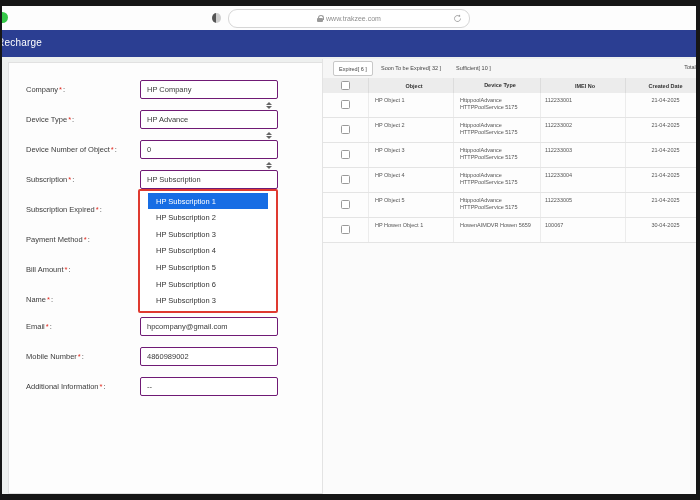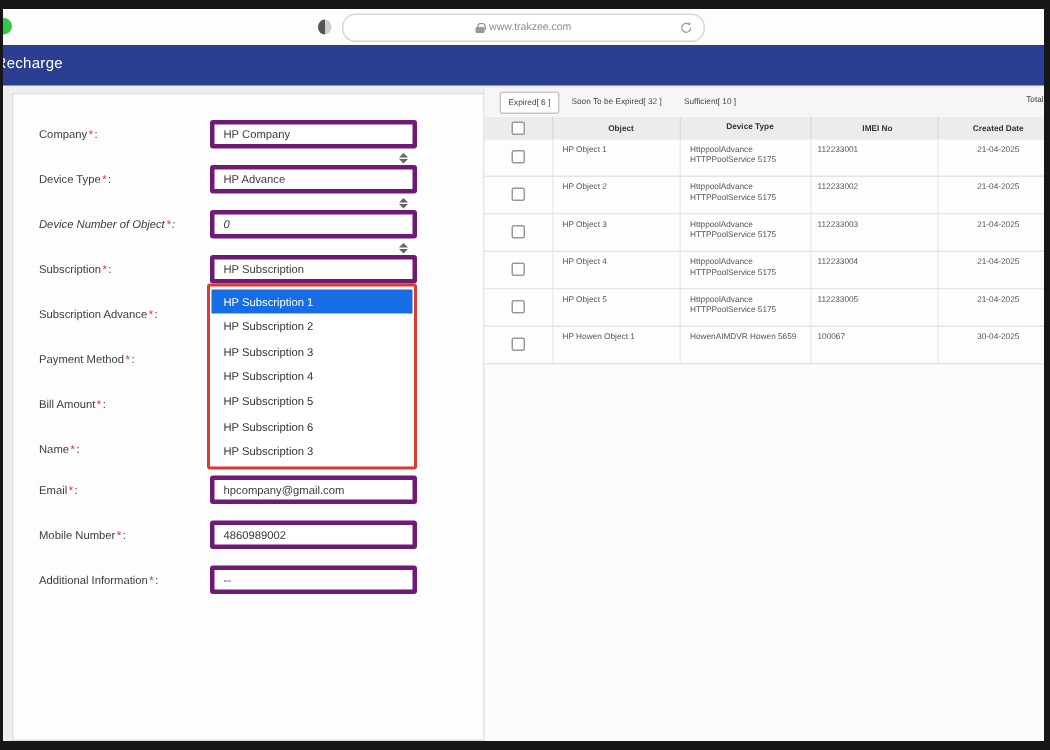--- a/index.html
+++ b/index.html
@@ -25,28 +25,28 @@
   .appheader .title{position:absolute;left:-5px;top:7px;color:#ffffff;font-size:10px;letter-spacing:.2px;}
 
   
   .form-panel{position:absolute;left:6px;top:56px;width:348px;bottom:0;background:#fdfdfd;border:1px solid #e1e1e1;box-sizing:border-box;}
   .table-panel{position:absolute;left:320px;top:53px;width:378px;bottom:0;background:#fbfbfb;border-left:1px solid #e3e3e3;box-sizing:border-box;overflow:hidden;}
 
   
   .form-row{position:absolute;left:0;width:100%;height:19px;}
   .form-label{position:absolute;left:17px;top:0;height:19px;display:flex;align-items:center;font-size:7.5px;color:#3c3c3c;}
   .req{color:#e02b20;margin:0 1px 0 1px;}
-  .form-input{position:absolute;left:131px;top:0;width:138px;height:19px;background:#ffffff;border:3px solid #701a75;
+  .form-input{position:absolute;left:131px;top:0;width:138px;height:19px;background:#ffffff;border:1px solid #701a75;
               border-radius:2px;box-sizing:border-box;display:flex;align-items:center;padding-left:6px;font-size:7.5px;color:#3a3a3a;}
   .stepper{position:absolute;left:255px;width:10px;height:8px;display:flex;flex-direction:column;align-items:center;justify-content:center;}
   .stepper .t-up{width:0;height:0;border-left:3px solid transparent;border-right:3px solid transparent;border-bottom:3px solid #666;margin-bottom:1px;}
   .stepper .t-dn{width:0;height:0;border-left:3px solid transparent;border-right:3px solid transparent;border-top:3px solid #666;}
 
   .dropdown{position:absolute;left:129px;top:126px;width:140px;height:124px;background:#ffffff;border:2px solid #df3a30;
-            border-radius:2px;box-sizing:border-box;z-index:5;display:flex;flex-direction:column;justify-content:space-between;padding:2px 1px;}
+            border-radius:2px;box-sizing:border-box;z-index:5;display:flex;flex-direction:column;justify-content:space-between;padding:2px 8px;}
   .dd-item{height:16px;display:flex;align-items:center;padding-left:8px;font-size:7.5px;color:#333;}
   .dd-item.sel{background:#176de4;color:#ffffff;}
 
   
   .tabstrip{position:absolute;top:0;left:0;right:0;height:19px;background:#f6f6f6;border-bottom:1px solid #dcdcdc;}
   .tab{position:absolute;top:2px;height:13px;display:flex;align-items:center;padding:0 5px;font-size:5.5px;color:#444;}
   .tab.active{background:#ffffff;border:1px solid #c8c8c8;border-radius:2px;}
   .totaltext{position:absolute;right:-4px;top:5px;font-size:5.5px;color:#444;white-space:nowrap;}
 
   
@@ -106,21 +106,21 @@
               <span>Device Type</span>
               <span class="req">*</span>
               <span> :</span>
             </div>
             <div class="form-input">HP Advance</div>
             <div class="stepper" style="top: 22px;">
               <div class="t-up"></div>
               <div class="t-dn"></div>
             </div>
           </div>
-          <div class="form-row" style="top: 76.5px; font-style: italic;">
+          <div class="form-row" style="top: 76.5px;">
             <div class="form-label">
               <span>Device Number of Object</span>
               <span class="req">*</span>
               <span> :</span>
             </div>
             <div class="form-input">0</div>
             <div class="stepper" style="top: 22px;">
               <div class="t-up"></div>
               <div class="t-dn"></div>
             </div>
@@ -128,21 +128,21 @@
           <div class="form-row" style="top: 106.5px;">
             <div class="form-label">
               <span>Subscription</span>
               <span class="req">*</span>
               <span> :</span>
             </div>
             <div class="form-input">HP Subscription</div>
           </div>
           <div class="form-row" style="top: 136.5px;">
             <div class="form-label">
-              <span>Subscription Advance</span>
+              <span>Subscription Expired</span>
               <span class="req">*</span>
               <span> :</span>
             </div>
           </div>
           <div class="form-row" style="top: 166.5px;">
             <div class="form-label">
               <span>Payment Method</span>
               <span class="req">*</span>
               <span> :</span>
             </div>

